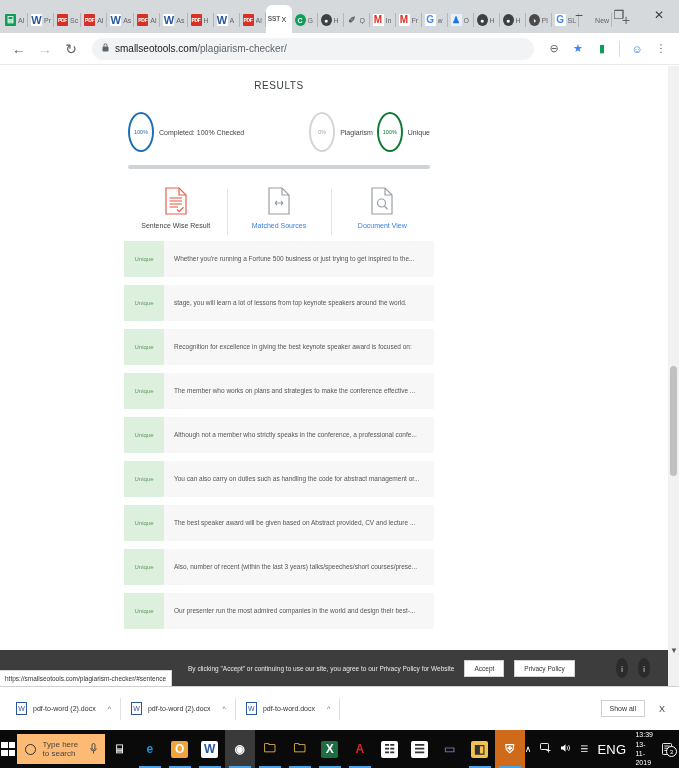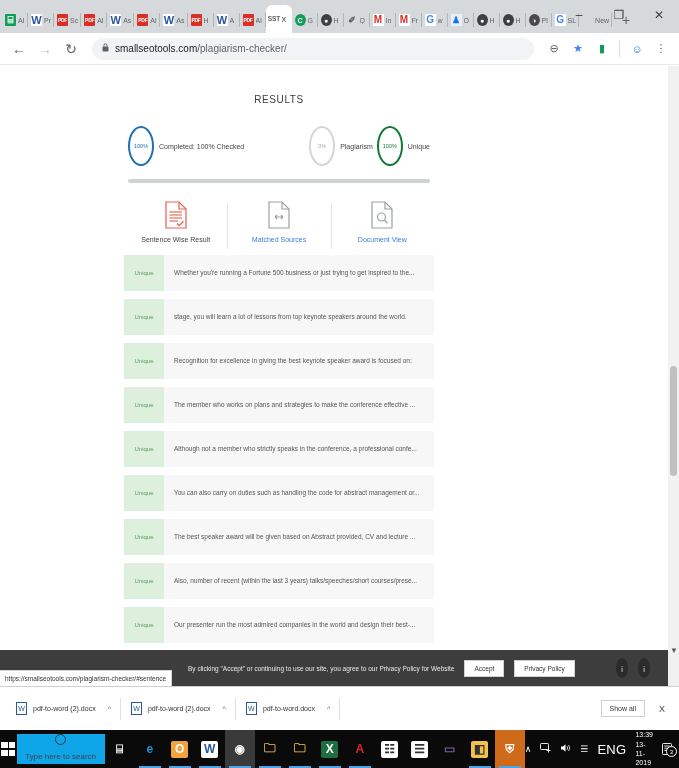--- a/index.html
+++ b/index.html
@@ -127,21 +127,21 @@
   .tb-icon {
     width: 20px; height: 20px;
     display: flex; align-items: center; justify-content: center;
     font-size: 11px; color: #5f6368;
   }
   .tb-sep { width:1px; height:16px; background:#dadce0; margin:0 3px; }
 
   
   #page-viewport {
     position: absolute;
-    top: 80px; left: 0;
+    top: 66px; left: 0;
     width: 679px; height: 620px;
     background: #fff;
     overflow: hidden;
   }
   #content-card {
     position: absolute;
     left: 120px; top: 0px;
     width: 318px;
     background: #fff;
     padding: 14px 0 0 0;
@@ -372,23 +372,23 @@
   #win-logo {
     width: 14px; height: 14px;
     display: grid;
     grid-template-columns: 1fr 1fr;
     grid-template-rows: 1fr 1fr;
     gap: 1.5px;
   }
   #win-logo span { background: #fff; }
   #search-box {
     width: 190px; height: 30px;
-    background: #0ea5e9;
+    background: #fdba74;
     display: flex; align-items: center;
-    padding: 0 8px; gap: 7px; flex-direction: column;
+    padding: 0 8px; gap: 7px;
   }
   #search-circle {
     width: 11px; height: 11px;
     border: 1.4px solid #333;
     border-radius: 50%;
     flex: 0 0 auto;
   }
   #search-placeholder { font-size: 8px; color: #444; flex: 1; }
   #mic-icon { font-size: 9px; color: #444; }
   .tb-app {

